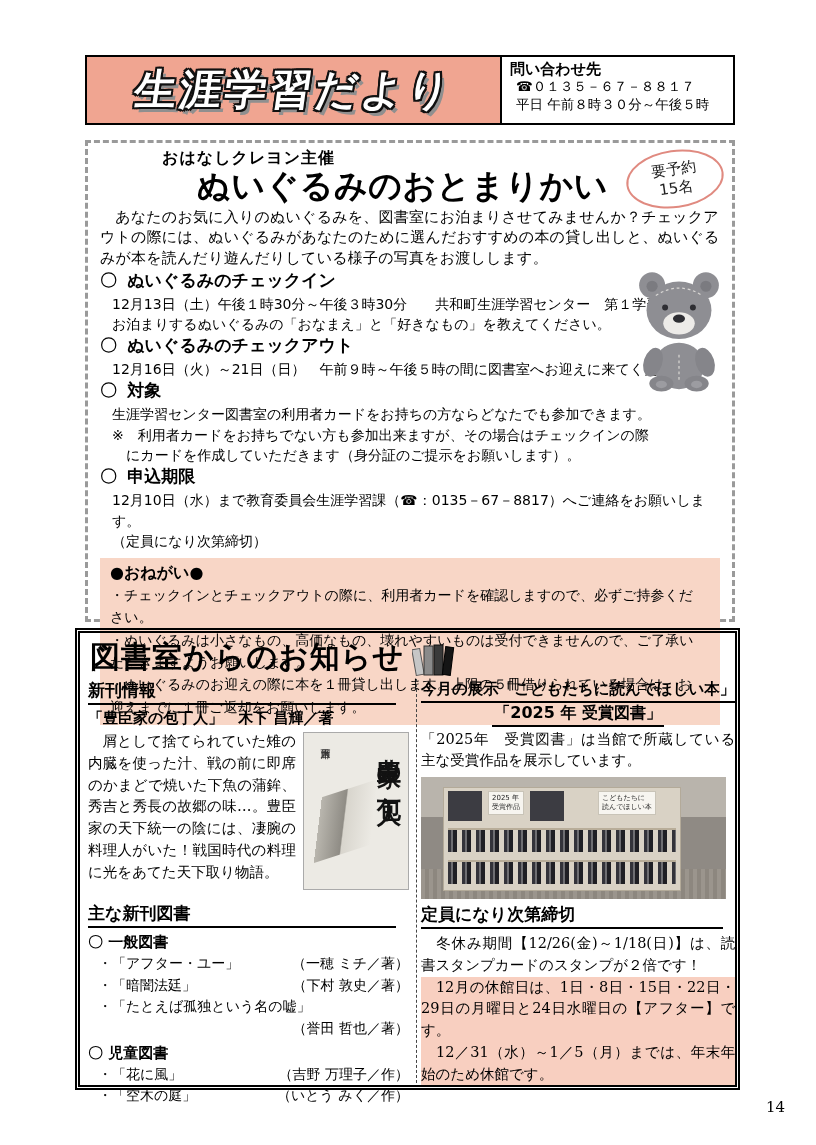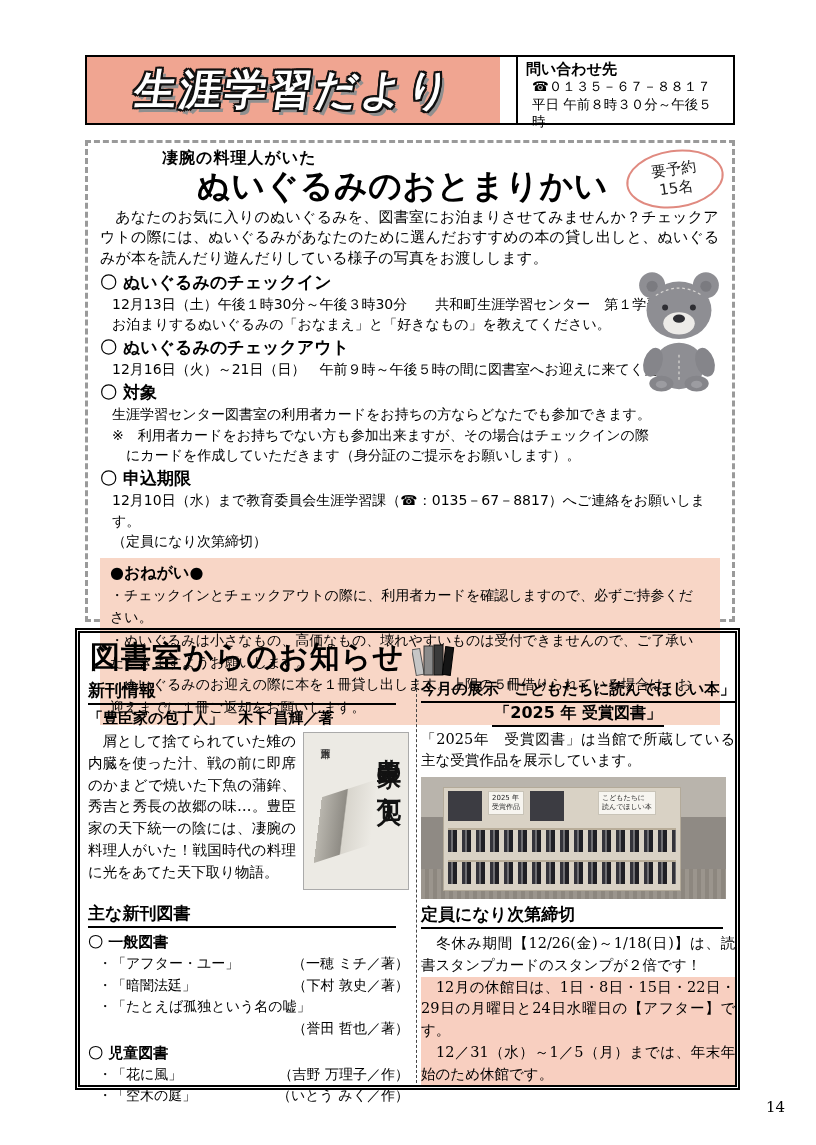--- a/index.html
+++ b/index.html
@@ -4,32 +4,32 @@
 <style>
   * { margin:0; padding:0; box-sizing:border-box; }
   body { background:#e8e8e8; font-family:"DejaVu Sans", sans-serif; }
   .page { position:relative; width:816px; height:1145px; background:#ffffff; margin:0 auto; overflow:hidden; }
 
   
   .header { position:absolute; top:55px; left:85px; width:650px; height:70px; display:flex; border:2px solid #000; }
   .header-left { flex:0 0 413px; background:#f0a591; display:flex; align-items:center; justify-content:center; }
   .masthead { font-size:42px; font-weight:900; color:#fff; letter-spacing:3px; transform:skewX(-8deg);
     text-shadow:-2px -2px 0 #111,-2px 0 0 #111,-2px 2px 0 #111,0 -2px 0 #111,0 2px 0 #111,2px -2px 0 #111,2px 0 0 #111,2px 2px 0 #111,5px 5px 0 #8f8f8f; }
-  .header-right { flex:1; background:#fff; border-left:2px solid #000; padding:4px 8px 2px 8px;margin-left:16px; }
+  .header-right { flex:1; background:#fff; border-left:2px solid #000; padding:4px 8px 2px 8px; }
   .contact-label { font-weight:bold; font-size:15px; line-height:1.15; }
   .contact-line { font-size:13.5px; line-height:1.3; padding-left:6px; }
 
   
   .event { position:absolute; top:140px; left:85px; width:650px; height:482px; border:3px dashed #9a9a9a; padding:5px 12px 0 12px; }
   .badge { position:absolute; top:7px; right:8px; width:98px; height:58px; border:2px solid #e08a80; border-radius:50%;
     transform:rotate(-8deg); text-align:center; font-size:15px; line-height:1.25; padding-top:8px; color:#222; }
   .organizer { margin-left:62px; font-weight:bold; font-size:16px; letter-spacing:1px; }
   .event-title { margin:0 110px 3px 95px; text-align:center; font-size:33px; font-weight:900; letter-spacing:0.5px; line-height:1.05; white-space:nowrap; }
   .intro { font-size:15px; line-height:1.38; letter-spacing:0.2px; }
-  .sec-heading { font-size:17px; font-weight:600; line-height:1.35; margin-top:2px; }
+  .sec-heading { font-size:17px; font-weight:600; line-height:1.35; margin-top:2px;font-family:Liberation Mono, monospace; }
   .sec-line { font-size:14px; line-height:1.45; padding-left:12px; }
   .notice { background:#f8d6c6; margin-top:7px; padding:5px 20px 7px 10px; }
   .notice-heading { font-weight:bold; font-size:16px; line-height:1.3; }
   .notice-item { font-size:14px; line-height:1.6; }
   .teddy { position:absolute; top:118px; right:2px; width:102px; height:132px; }
 
   
   .library { position:absolute; top:628px; left:75px; width:665px; height:462px; border:5px double #000; padding:4px 8px 0 8px; }
   .lib-title-row { display:flex; align-items:center; gap:8px; margin-left:2px; }
   .lib-title { font-size:30px; font-weight:900; letter-spacing:1px; }
@@ -87,21 +87,21 @@
       <div class="contact-line">平日 午前８時３０分～午後５時</div>
     </div>
   </div>
 
   <div class="event">
     <div class="badge">
       <div>要予約</div>
       <div>15名</div>
     </div>
 
-    <div class="organizer">凄腕の料理人がいた</div>
+    <div class="organizer">おはなしクレヨン主催</div>
     <div class="event-title">ぬいぐるみのおとまりかい</div>
     <div class="intro">　あなたのお気に入りのぬいぐるみを、図書室にお泊まりさせてみませんか？チェックアウトの際には、ぬいぐるみがあなたのために選んだおすすめの本の貸し出しと、ぬいぐるみが本を読んだり遊んだりしている様子の写真をお渡しします。</div>
 
     <div class="sec-heading">〇 ぬいぐるみのチェックイン</div>
     <div class="sec-line">12月13日（土）午後１時30分～午後３時30分　　共和町生涯学習センター　第１学習室</div>
     <div class="sec-line">お泊まりするぬいぐるみの「おなまえ」と「好きなもの」を教えてください。</div>
 
     <div class="sec-heading">〇 ぬいぐるみのチェックアウト</div>
     <div class="sec-line">12月16日（火）～21日（日）　午前９時～午後５時の間に図書室へお迎えに来てください。</div>
 

